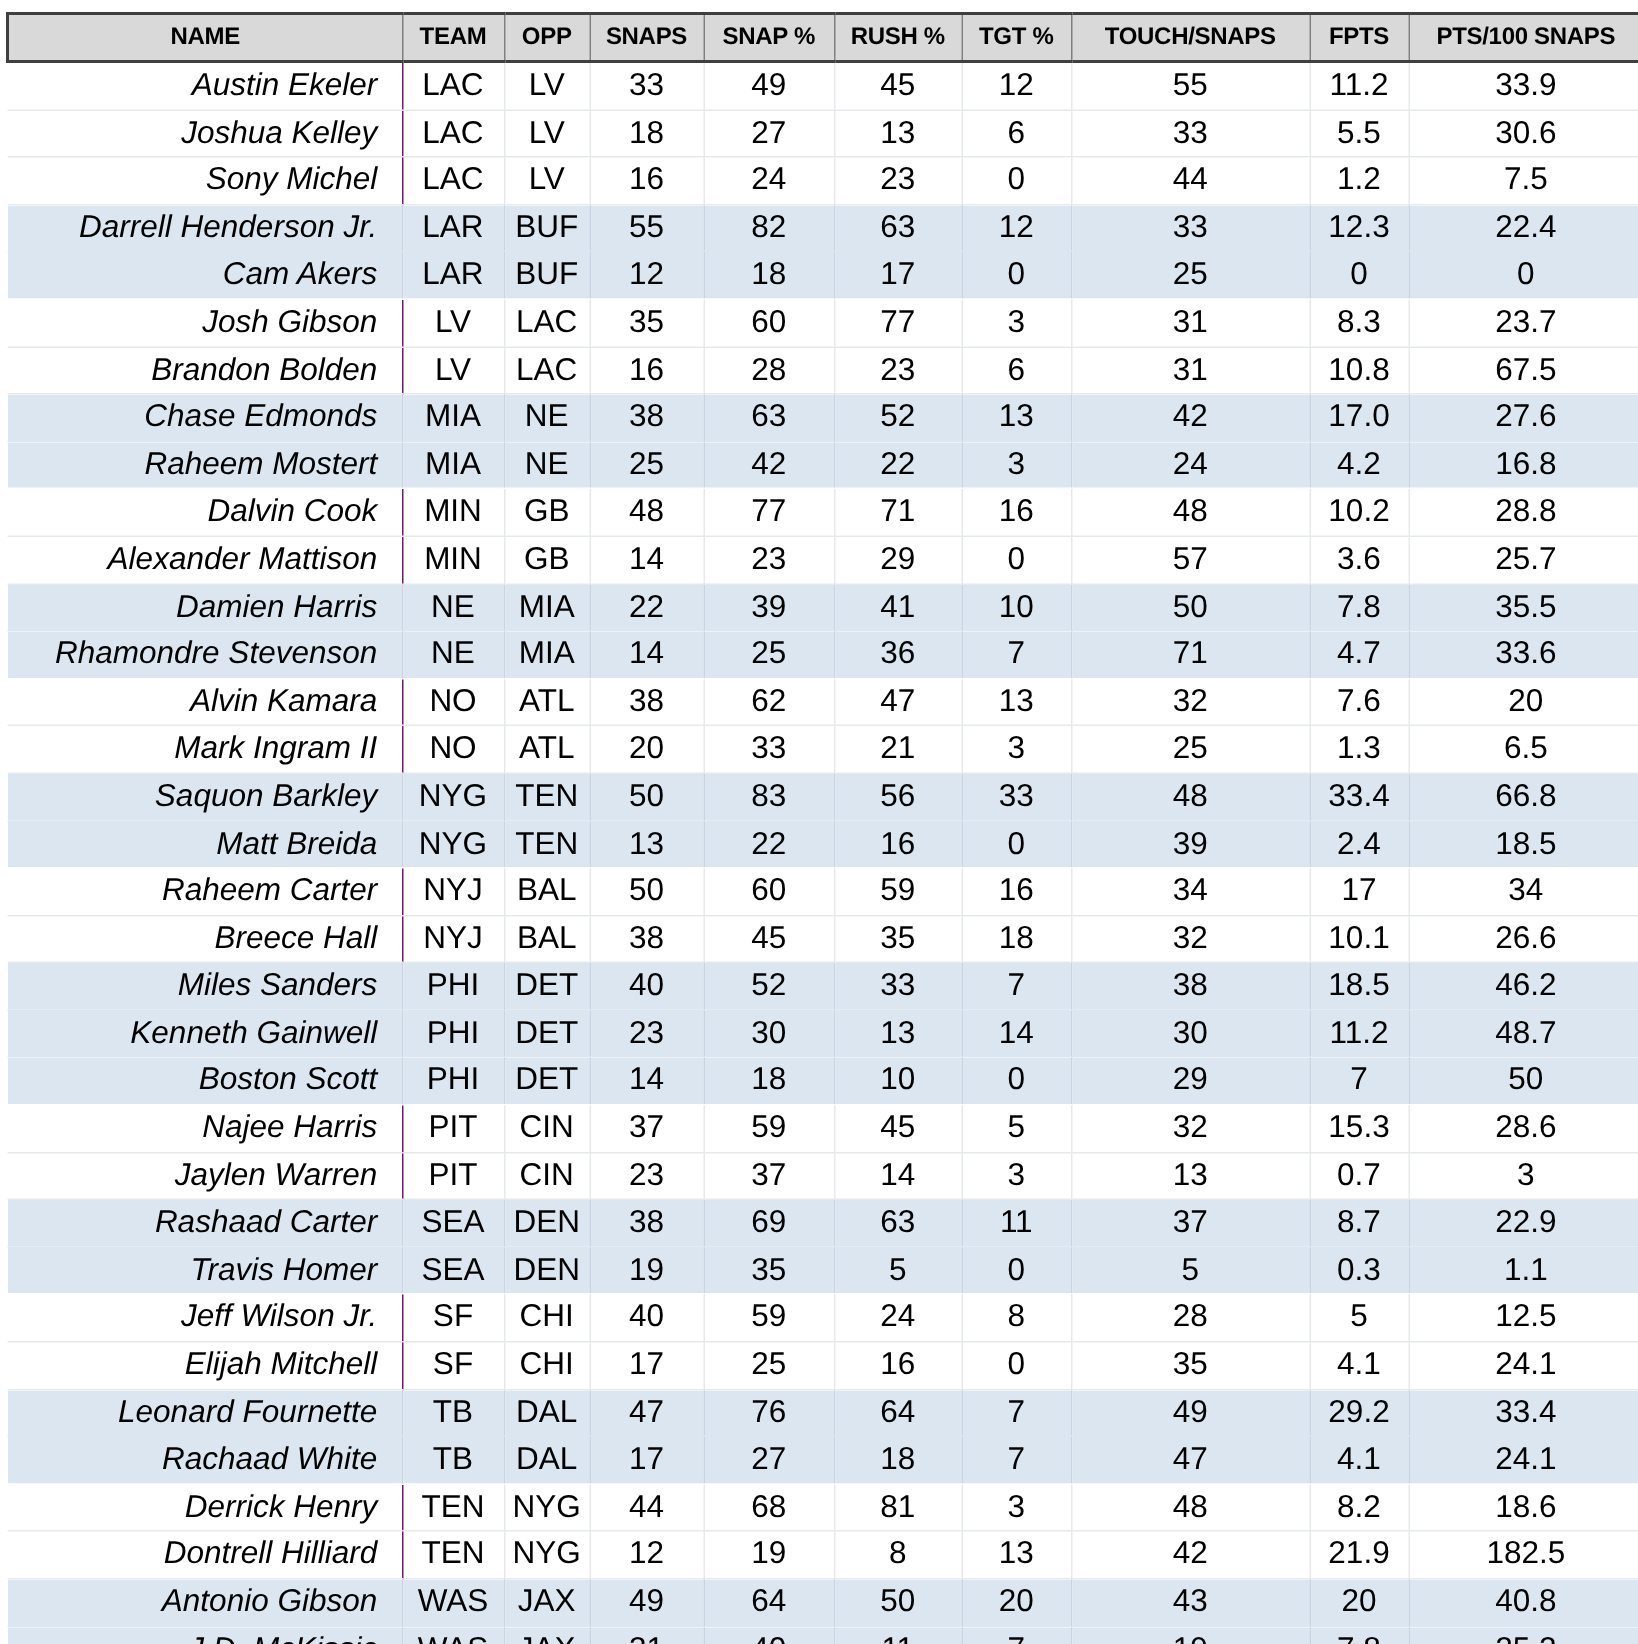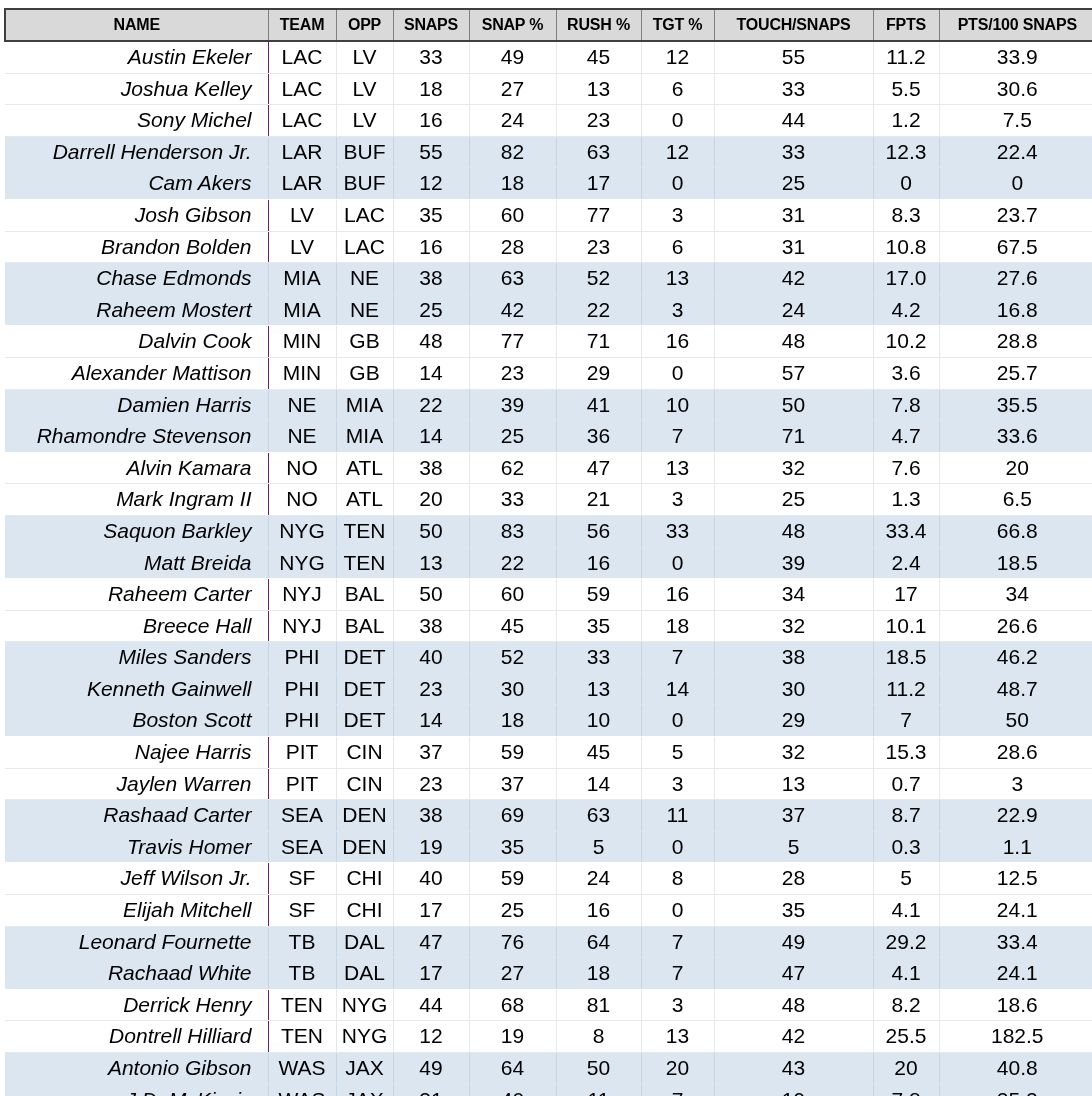--- a/index.html
+++ b/index.html
@@ -516,21 +516,21 @@
           </tr>
           <tr class="plain-last">
             <td class="name">Dontrell Hilliard</td>
             <td class="vsep">TEN</td>
             <td class="vsep">NYG</td>
             <td class="vsep">12</td>
             <td class="vsep">19</td>
             <td class="vsep">8</td>
             <td class="vsep">13</td>
             <td class="vsep">42</td>
-            <td class="vsep">25.5</td>
+            <td class="vsep">21.9</td>
             <td>182.5</td>
           </tr>
           <tr class="band">
             <td class="name">Antonio Gibson</td>
             <td class="vsep">WAS</td>
             <td class="vsep">JAX</td>
             <td class="vsep">49</td>
             <td class="vsep">64</td>
             <td class="vsep">50</td>
             <td class="vsep">20</td>

